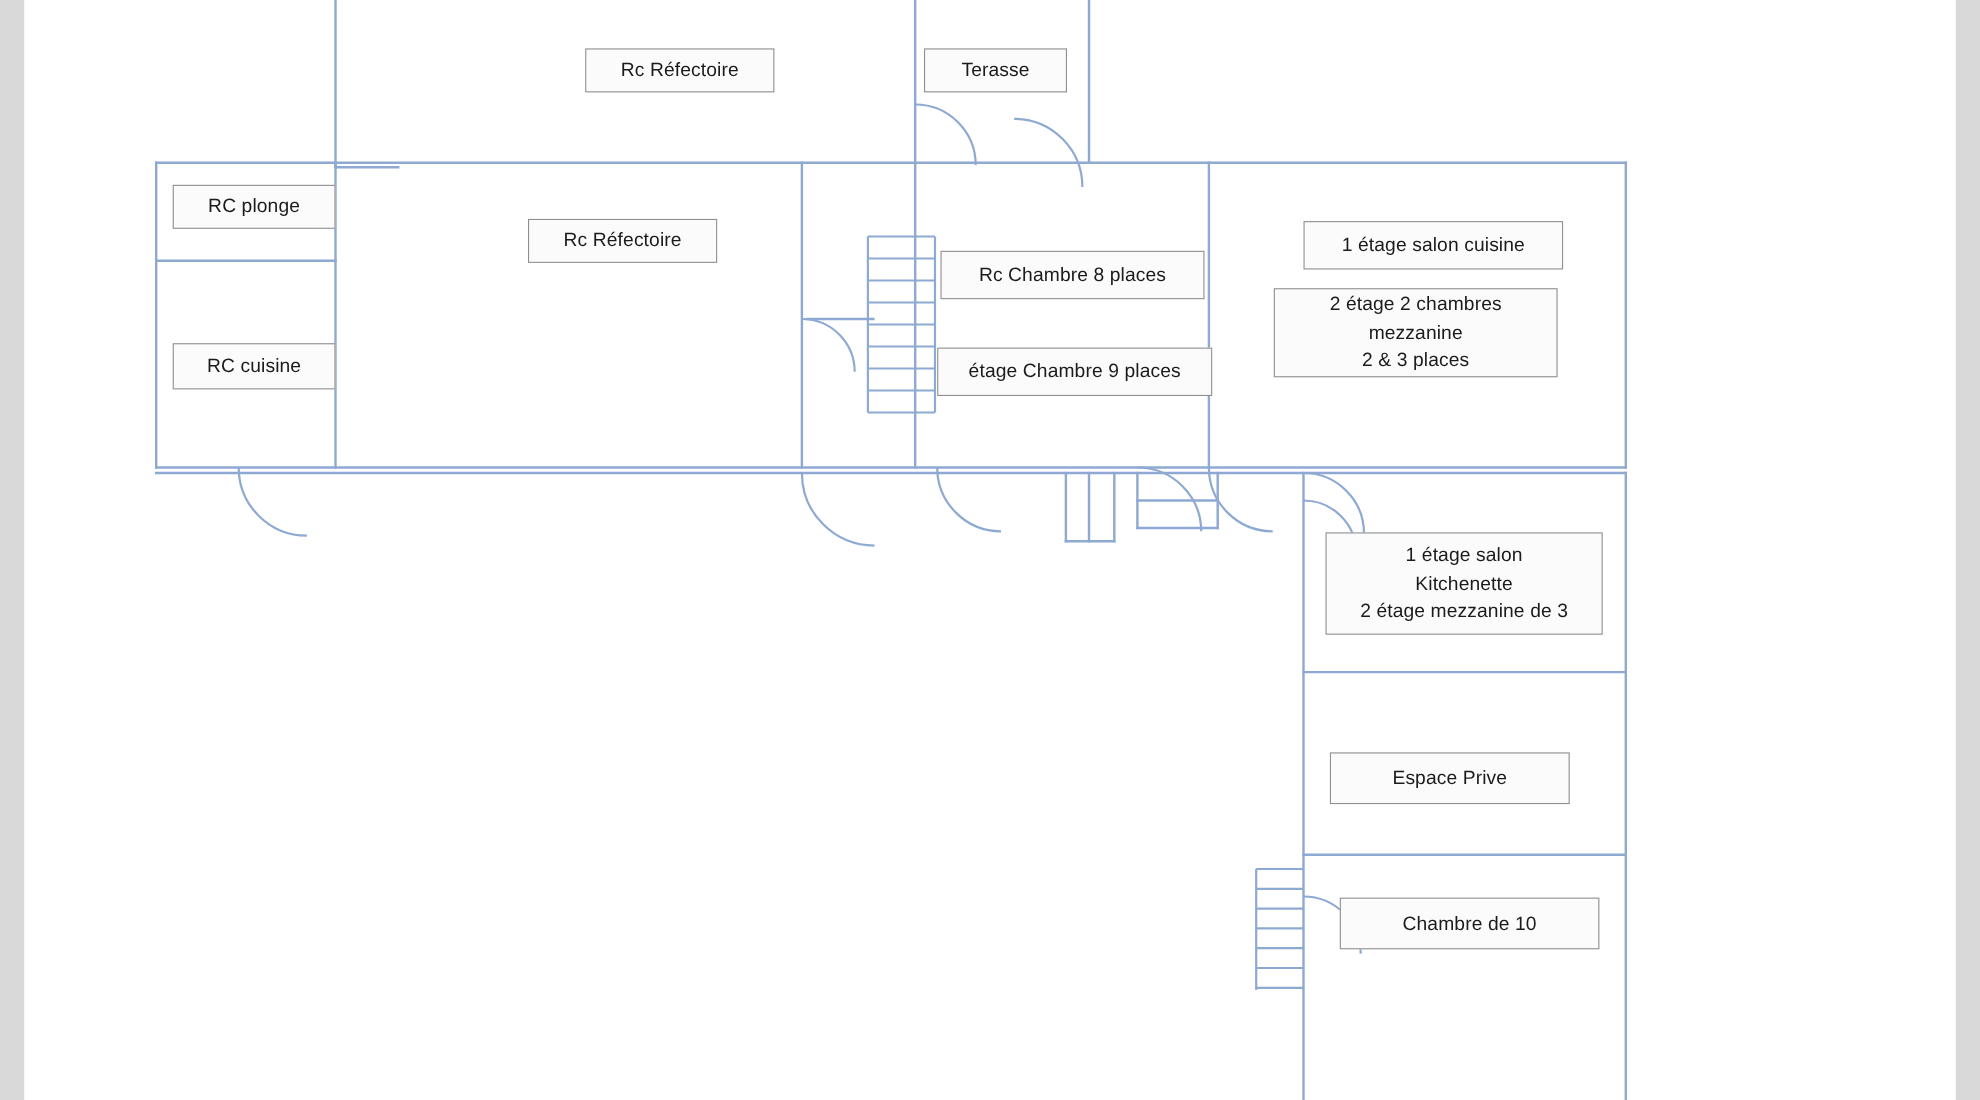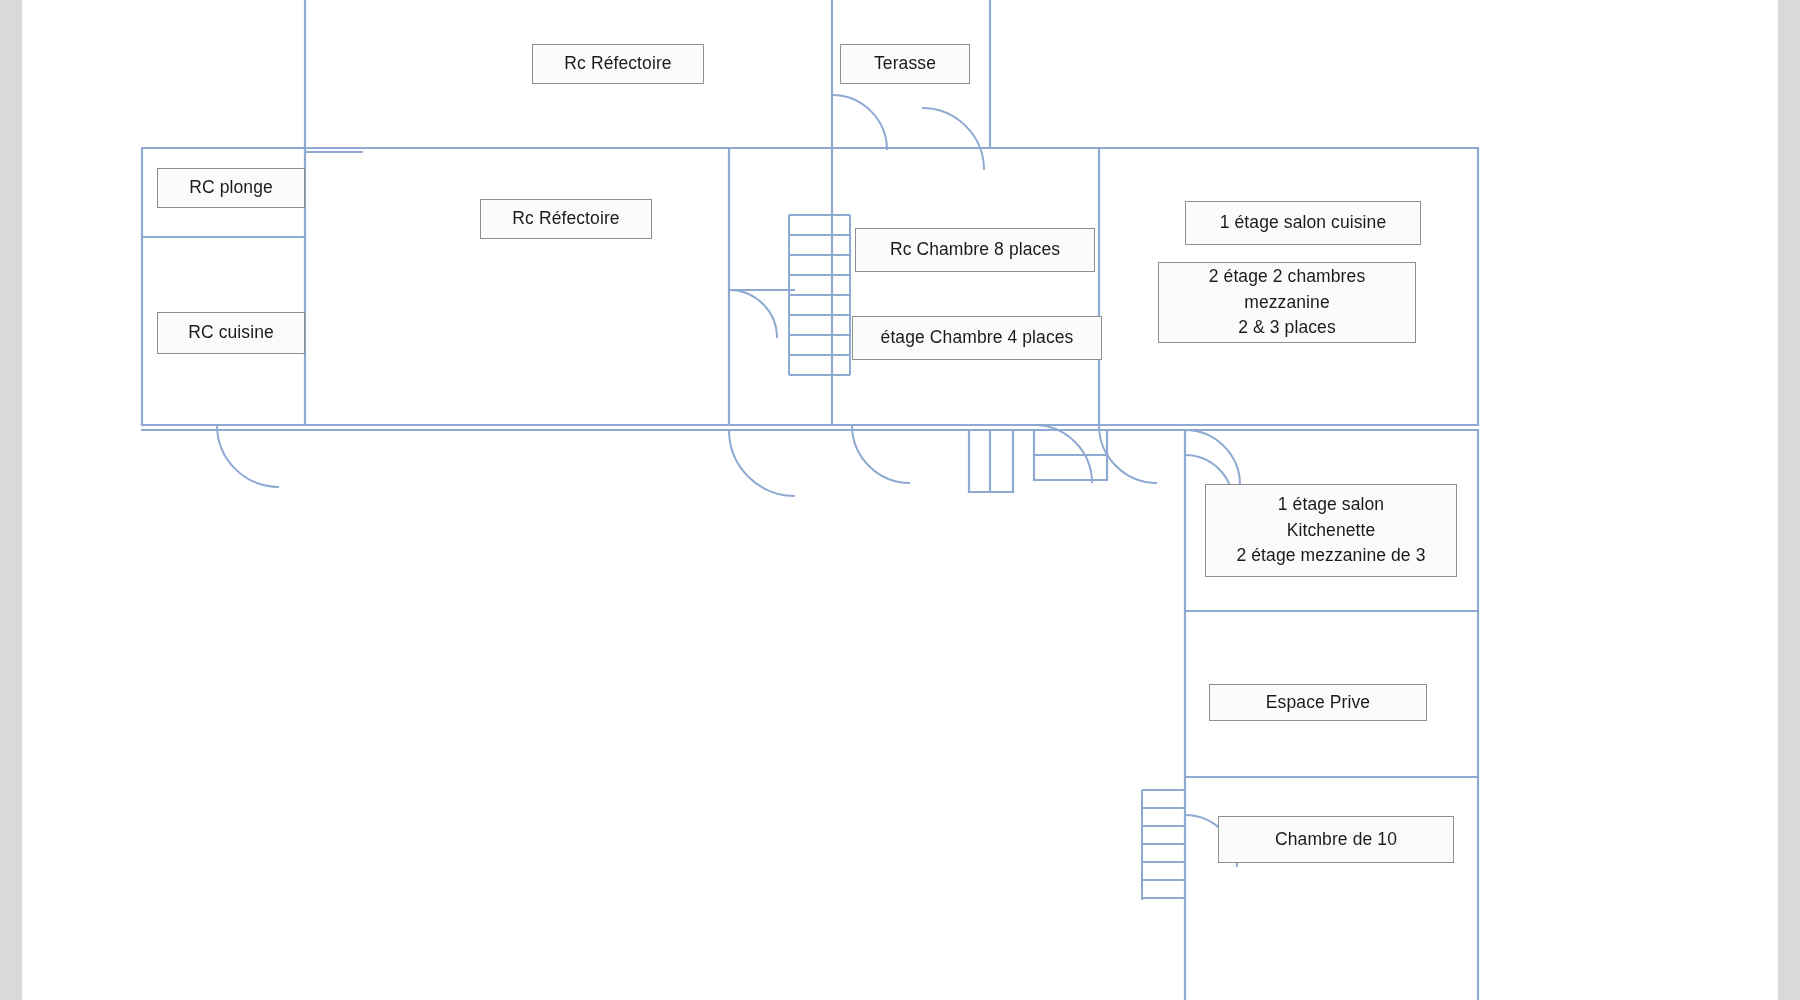--- a/index.html
+++ b/index.html
@@ -139,31 +139,31 @@
 
       <div class="lbl" style="left:135px;top:168px;width:148px;height:40px;">RC plonge</div>
 
       <div class="lbl" style="left:458px;top:199px;width:172px;height:40px;">Rc Réfectoire</div>
 
 
       <div class="lbl" style="left:135px;top:312px;width:148px;height:42px;">RC cuisine</div>
 
       <div class="lbl" style="left:833px;top:228px;width:240px;height:44px;">Rc Chambre 8 places</div>
 
-      <div class="lbl" style="left:830px;top:316px;width:250px;height:44px;">étage Chambre 4 places</div>
+      <div class="lbl" style="left:830px;top:316px;width:250px;height:44px;">étage Chambre 9 places</div>
 
       <div class="lbl" style="left:1163px;top:201px;width:236px;height:44px;">1 étage salon cuisine</div>
 
       <div class="lbl" style="left:1136px;top:262px;width:258px;height:81px;">2 étage 2 chambres
 mezzanine
 2 &amp; 3 places</div>
 
       <div class="lbl" style="left:1183px;top:484px;width:252px;height:93px;">1 étage salon
 Kitchenette
 2 étage mezzanine de 3</div>
 
-      <div class="lbl" style="left:1187px;top:684px;width:218px;height:37px;">Espace Prive</div>
+      <div class="lbl" style="left:1187px;top:684px;width:218px;height:47px;">Espace Prive</div>
 
       <div class="lbl" style="left:1196px;top:816px;width:236px;height:47px;text-align:right;">Chambre de 10</div>
 
     </div>
   </div>
 </div>
 
 </body></html>

